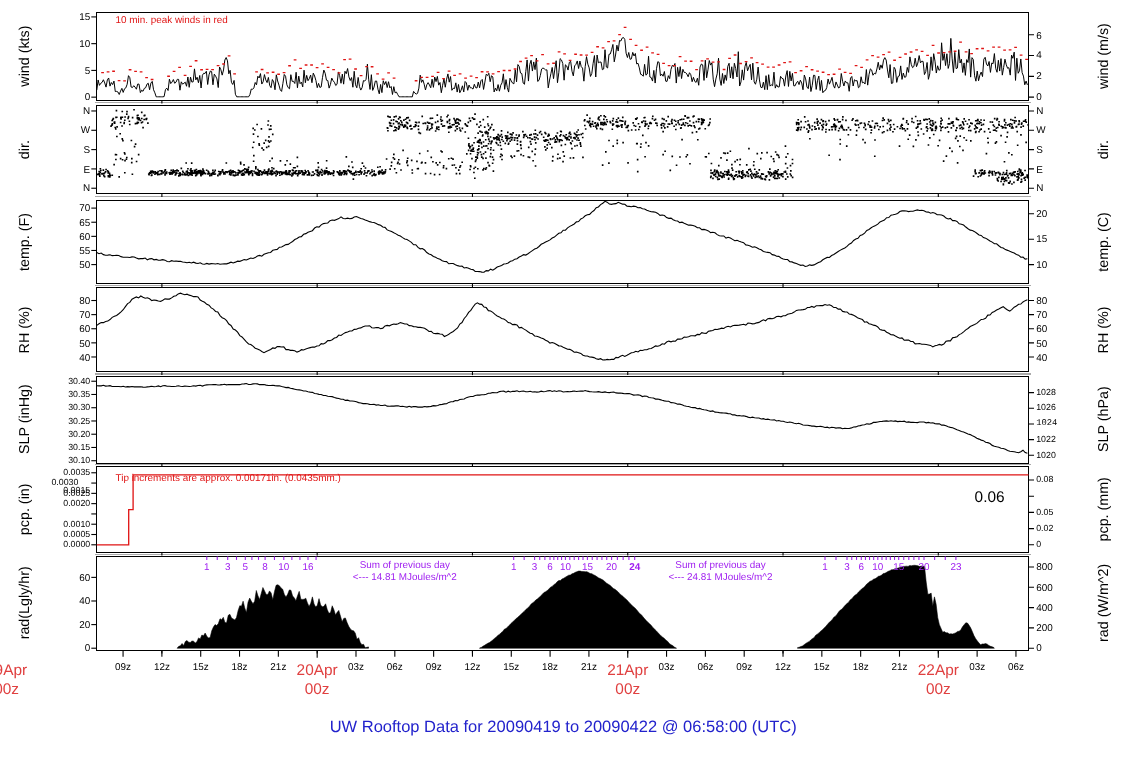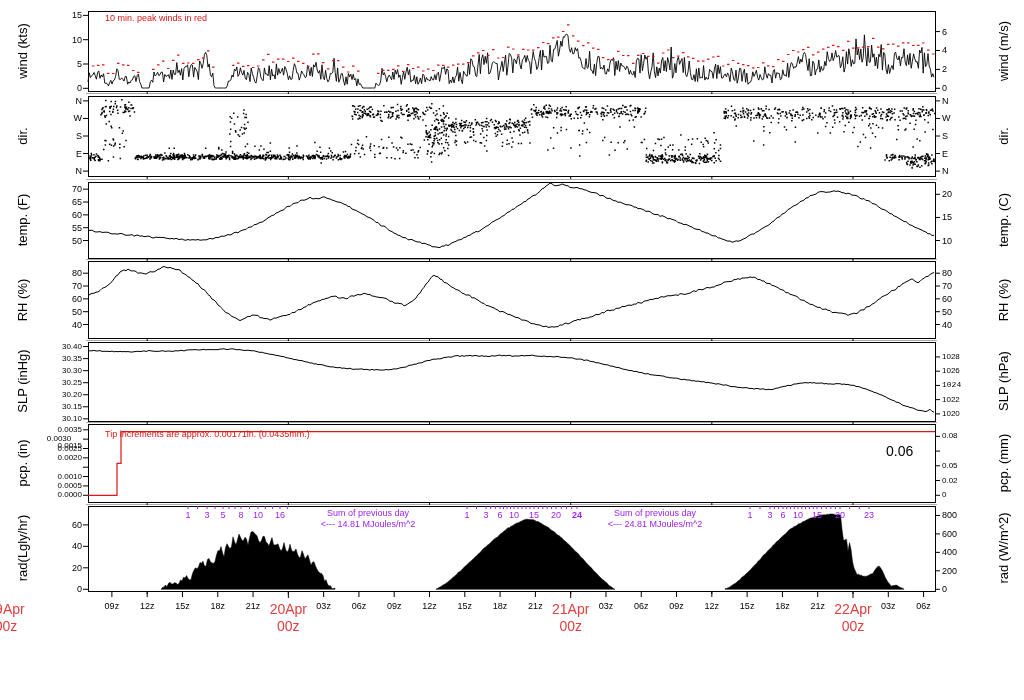--- a/index.html
+++ b/index.html
@@ -262,20 +262,21 @@
   <div class="ylab" style="left:1003px;top:548px">rad (W/m^2)</div>
 
   <div class="note" style="left:105px;top:13px">10 min. peak winds in red</div>
   <div class="note" style="left:105px;top:429px">Tip increments are approx. 0.00171in. (0.0435mm.)</div>
 
   <div class="sum" style="left:368px;top:508px">Sum of previous day</div>
   <div class="sum" style="left:368px;top:519px">&lt;--- 14.81 MJoules/m^2</div>
   <div class="sum" style="left:655px;top:508px">Sum of previous day</div>
   <div class="sum" style="left:655px;top:519px">&lt;--- 24.81 MJoules/m^2</div>
 
+  <div class="title" style="top:652px">UW Rooftop Data for 20090419  to  20090422 @ 06:58:00  (UTC)</div>
 <div class="tkl left" style="left: 36px; top: 83.3252px; font-size: 9px;">0</div>
     <div class="tkl left" style="left: 36px; top: 59.0091px; font-size: 9px;">5</div>
     <div class="tkl left" style="left: 36px; top: 34.693px; font-size: 9px;">10</div>
     <div class="tkl left" style="left: 36px; top: 10.3769px; font-size: 9px;">15</div>
     <div class="tkl right" style="left: 942px; top: 83.3252px; font-size: 9px;">0</div>
     <div class="tkl right" style="left: 942px; top: 64.4122px; font-size: 9px;">2</div>
     <div class="tkl right" style="left: 942px; top: 45.4991px; font-size: 9px;">4</div>
     <div class="tkl right" style="left: 942px; top: 26.5909px; font-size: 9px;">6</div>
     <div class="tkl left" style="left: 36px; top: 95.878px; font-size: 9px;">N</div>
     <div class="tkl left" style="left: 36px; top: 113.439px; font-size: 9px;">W</div>

